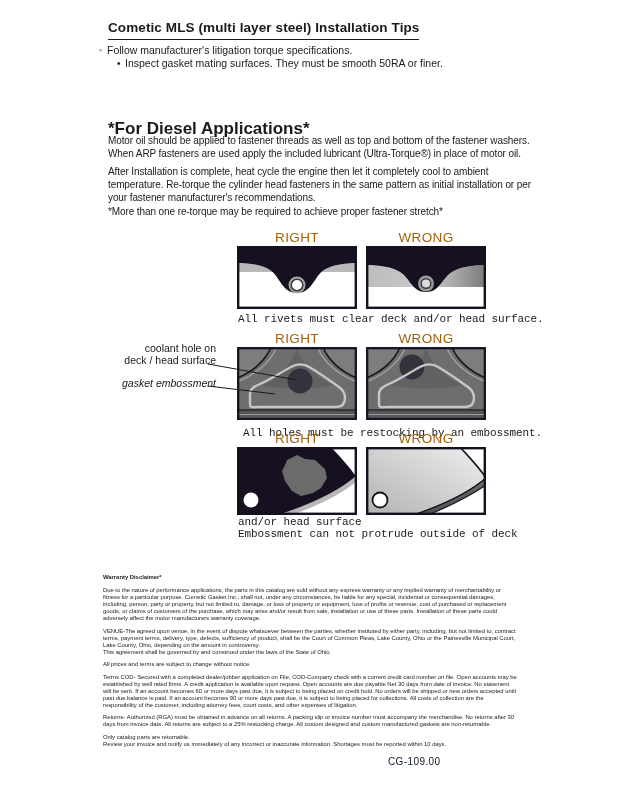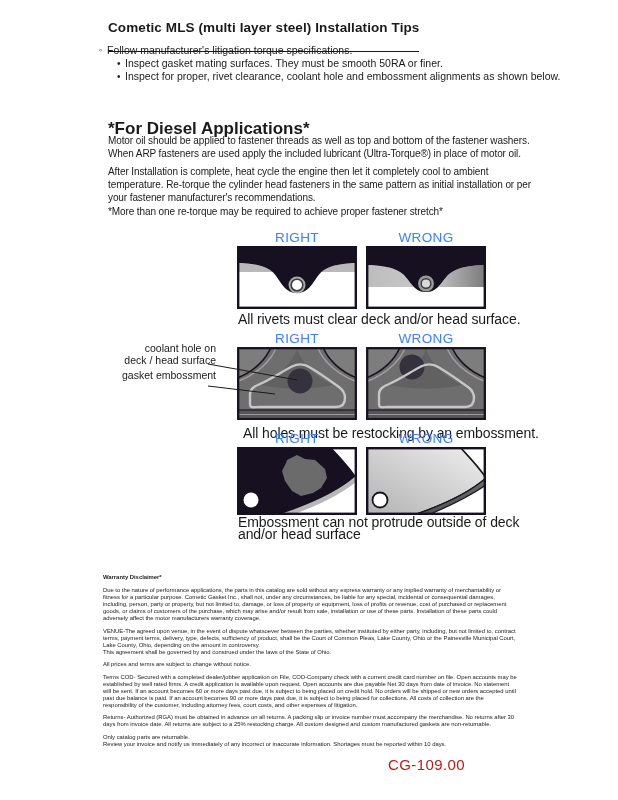--- a/index.html
+++ b/index.html
@@ -4,64 +4,63 @@
 <style>
   html,body{margin:0;padding:0;}
   body{
     width:618px;height:800px;position:relative;background:#ffffff;overflow:hidden;
     font-family:"Liberation Sans","DejaVu Sans",sans-serif;color:var(--ink,#1a1a1a);
   }
   .abs{position:absolute;}
   
   .title{
     left:108px;top:20px;font-size:13.5px;font-weight:bold;white-space:nowrap;
-    border-bottom:1.8px solid var(--ink,#1a1a1a);padding-bottom:16px;letter-spacing:.1px;
+    border-bottom:1.8px solid var(--ink,#1a1a1a);padding-bottom:4px;letter-spacing:.1px;
   }
   
   .bullets{left:99px;top:44px;font-size:10.5px;line-height:13.2px;}
   .bullets .row{white-space:nowrap;}
   .bullets .sub{padding-left:18px;}
   .marker{display:inline-block;width:8px;font-size:9px;vertical-align:1px;}
   .marker.dot{font-size:10px;vertical-align:0;}
   
   .diesel-head{left:108px;top:119px;font-size:17px;font-weight:bold;}
   .para{left:108px;width:438px;font-size:10px;line-height:13.2px;letter-spacing:-.1px;}
   .p1{top:134px;}
   .p2{top:165px;}
   .note{top:205px;white-space:nowrap;}
   
   .figrow{display:flex;gap:9px;left:237px;}
   .figcol{width:120px;}
-  .figlabel{text-align:center;font-size:13.5px;letter-spacing:.4px;height:16px;color:#3b82f6;}
+  .figlabel{text-align:center;font-size:13.5px;letter-spacing:.4px;height:16px;color:#a16207;}
   .figbox{display:block;}
-  .caption{font-size:14px;line-height:12px;letter-spacing:-.1px;}
+  .caption{font-size:11px;line-height:12px;letter-spacing:-.1px;font-family:Liberation Mono, monospace;}
   .cap1{left:238px;top:313px;}
   .cap2{left:243px;top:427px;}
   .cap3{left:238px;top:516px;}
   
   .callouts{left:68px;top:343px;width:148px;text-align:right;font-size:10.5px;line-height:11.5px;}
-  .callout2{margin-top:4px;}
+  .callout2{margin-top:12px;font-style:italic;}
   .leaders{left:208px;top:358px;}
   
   .fineprint{left:103px;top:574px;width:414px;font-size:5.9px;line-height:7px;letter-spacing:-.02px;color:#222;}
   .fineprint .fp{margin:0 0 5.5px 0;}
   .fineprint .fp.tight{margin-bottom:0;}
   .fineprint .fp-head{font-weight:bold;margin-bottom:6px;}
   
-  .pagecode{left:388px;top:756px;font-size:15px;letter-spacing:.4px;color:#b91c1c;}
+  .pagecode{left:388px;top:756px;font-size:10px;letter-spacing:.4px;color:#0f172a;}
 </style>
 </head>
 <body>
 
 <div class="abs title">Cometic MLS (multi layer steel) Installation Tips</div>
 
 <div class="abs bullets">
   <div class="row"><span class="marker">◦</span><span>Follow manufacturer's litigation torque specifications.</span></div>
   <div class="row sub"><span class="marker dot">•</span><span>Inspect gasket mating surfaces.  They must be smooth 50RA or finer.</span></div>
-  <div class="row sub"><span class="marker dot">•</span><span>Inspect for proper, rivet clearance, coolant hole and embossment alignments as shown below.</span></div>
 </div>
 
 <div class="abs diesel-head">*For Diesel Applications*</div>
 <div class="abs para p1">Motor oil should be applied to fastener threads as well as top and bottom of the fastener washers. When ARP fasteners are used apply the included lubricant (Ultra-Torque®) in place of motor oil.</div>
 <div class="abs para p2">After Installation is complete, heat cycle the engine then let it completely cool to ambient temperature. Re-torque the cylinder head fasteners in the same pattern as initial installation or per your fastener manufacturer's recommendations.</div>
 <div class="abs para note">*More than one re-torque may be required to achieve proper fastener stretch*</div>
 
 <div class="abs figrow" style="top:230px;">
   <div class="figcol">
     <div class="figlabel">RIGHT</div>
@@ -179,22 +178,22 @@
       </defs>
       <rect width="120" height="68" fill="#ffffff"></rect>
       <path d="M0,0 L94,0 C102,9 113,20 120,31 C103,46 77,58 48,68 L0,68 Z" fill="url(#gBand)" stroke="#1b1420" stroke-width="1.6"></path>
       <path d="M120,31 C103,46 77,58 48,68 L62,68 C85,58.5 106,47.5 120,38 Z" fill="url(#gEmb)" stroke="#1b1420" stroke-width="1.2"></path>
       <circle cx="14" cy="53" r="7.5" fill="#ffffff" stroke="#1b1420" stroke-width="1.8"></circle>
       <rect x="1.2" y="1.2" width="117.6" height="65.6" fill="none" stroke="var(--diagram-dark,#171020)" stroke-width="2.4"></rect>
     </svg>
   </div>
 </div>
 <div class="abs caption cap3">
+  <div>and/or head surface</div>
   <div>Embossment can not protrude outside of deck</div>
-  <div>and/or head surface</div>
 </div>
 
 <div class="abs fineprint">
   <div class="fp-head">Warranty Disclaimer*</div>
   <p class="fp">Due to the nature of performance applications, the parts in this catalog are sold without any express warranty or any implied warranty of merchantability or fitness for a particular purpose.  Cometic Gasket Inc., shall not, under any circumstances, be liable for any special, incidental or consequential damages, including, person, party or property, but not limited to, damage, or loss of property or equipment, loss of profits or revenue, cost of purchased or replacement goods, or claims of customers of the purchase, which may arise and/or result from sale, installation or use of these parts.  Installation of these parts could adversely affect the motor manufacturers warranty coverage.</p>
   <p class="fp tight">VENUE-The agreed upon venue, in the event of dispute whatsoever between the parties, whether instituted by either party, including, but not limited to, contract terms, payment terms, delivery, type, defects, sufficiency of product, shall be the Court of Common Pleas, Lake County, Ohio or the Painesville Municipal Court, Lake County, Ohio, depending on the amount in controversy.</p>
   <p class="fp">This agreement shall be governed by and construed under the laws of the State of Ohio.</p>
   <p class="fp">All prices and terms are subject to change without notice.</p>
   <p class="fp">Terms COD- Secured with a completed dealer/jobber application on File, COD-Company check with a current credit card number on file.  Open accounts may be established by well rated firms.  A credit application is available upon request.  Open accounts are due payable Net 30 days from date of invoice.  No statement will be sent.  If an account becomes 60 or more days past due, it is subject to being placed on credit hold.  No orders will be shipped or new orders accepted until past due balance is paid.  If an account becomes 90 or more days past due, it is subject to being placed for collections.  All costs of collection are the responsibility of the customer, including attorney fees, court costs, and other expenses of litigation.</p>
   <p class="fp">Returns- Authorized (RGA) must be obtained in advance on all returns.  A packing slip or invoice number must accompany the merchandise.  No returns after 30 days from invoice date.  All returns are subject to a 25% restocking charge.  All custom designed and custom manufactured gaskets are non-returnable.</p>

